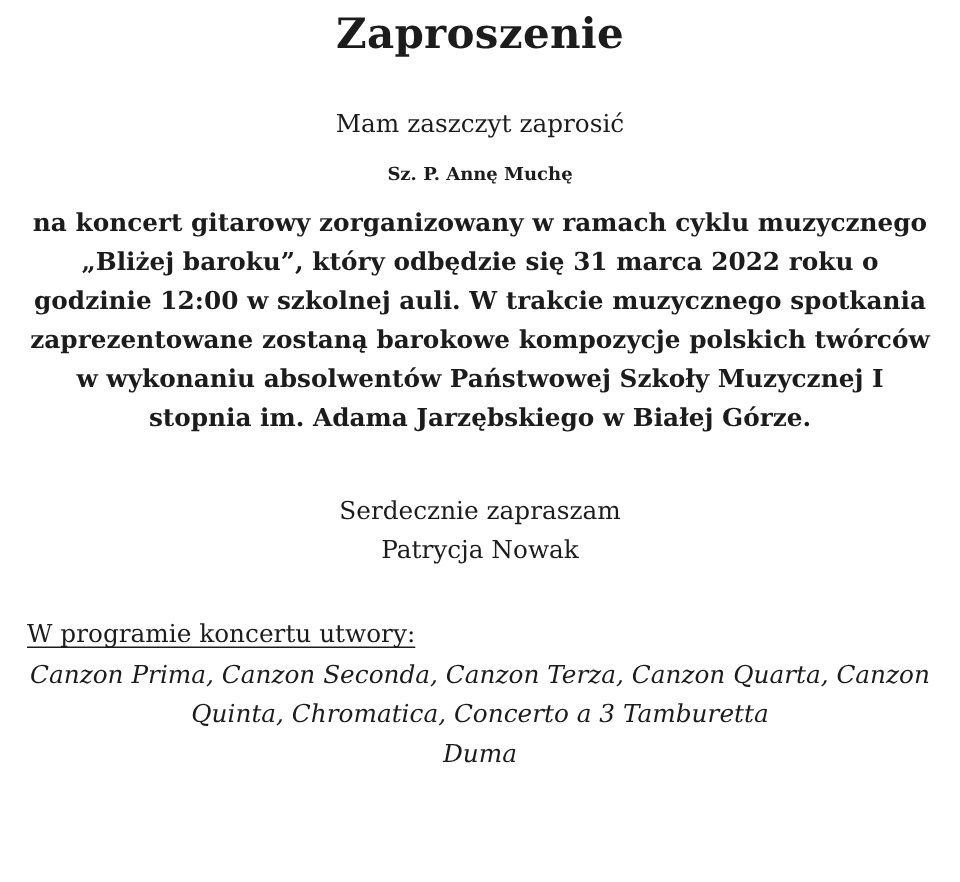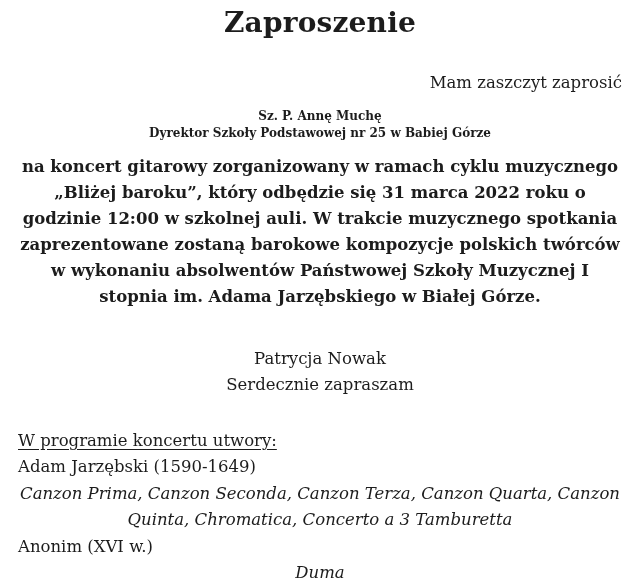--- a/index.html
+++ b/index.html
@@ -23,21 +23,21 @@
   .title {
     margin: 0;
     text-align: center;
     font-size: 28px;
     font-weight: 700;
     letter-spacing: 0.2px;
     line-height: 1.2;
   }
   .intro {
     margin: 32px 0 0 0;
-    text-align: right;
+    text-align: center;
     font-size: 16.5px;
     line-height: 1.3;
   }
   .recipient {
     margin: 15px 0 0 0;
     text-align: center;
     font-size: 12px;
     font-weight: 700;
     line-height: 1.45;
   }
@@ -71,32 +71,29 @@
 <body>
 
 <div class="page">
 
   <h1 class="title">Zaproszenie</h1>
 
   <p class="intro">Mam zaszczyt zaprosić</p>
 
   <div class="recipient">
     <div>Sz. P. Annę Muchę</div>
-    <div>Dyrektor Szkoły Podstawowej nr 25 w Babiej Górze</div>
   </div>
 
   <p class="body-text">na koncert gitarowy zorganizowany w ramach cyklu muzycznego „Bliżej baroku”, który odbędzie się 31 marca 2022 roku o godzinie 12:00 w szkolnej auli. W trakcie muzycznego spotkania zaprezentowane zostaną barokowe kompozycje polskich twórców w wykonaniu absolwentów Państwowej Szkoły Muzycznej I stopnia im. Adama Jarzębskiego w Białej Górze.</p>
 
   <div class="closing-block">
+    <div>Serdecznie zapraszam</div>
     <div>Patrycja Nowak</div>
-    <div>Serdecznie zapraszam</div>
   </div>
 
   <div class="program">
     <div class="program-heading">W programie koncertu utwory:</div>
-    <div class="program-item">Adam Jarzębski (1590-1649)</div>
     <div class="program-item italic">Canzon Prima, Canzon Seconda, Canzon Terza, Canzon Quarta, Canzon Quinta, Chromatica, Concerto a 3 Tamburetta</div>
-    <div class="program-item">Anonim (XVI w.)</div>
     <div class="program-item italic">Duma</div>
 
   </div>
 
 </div>
 
 </body></html>

